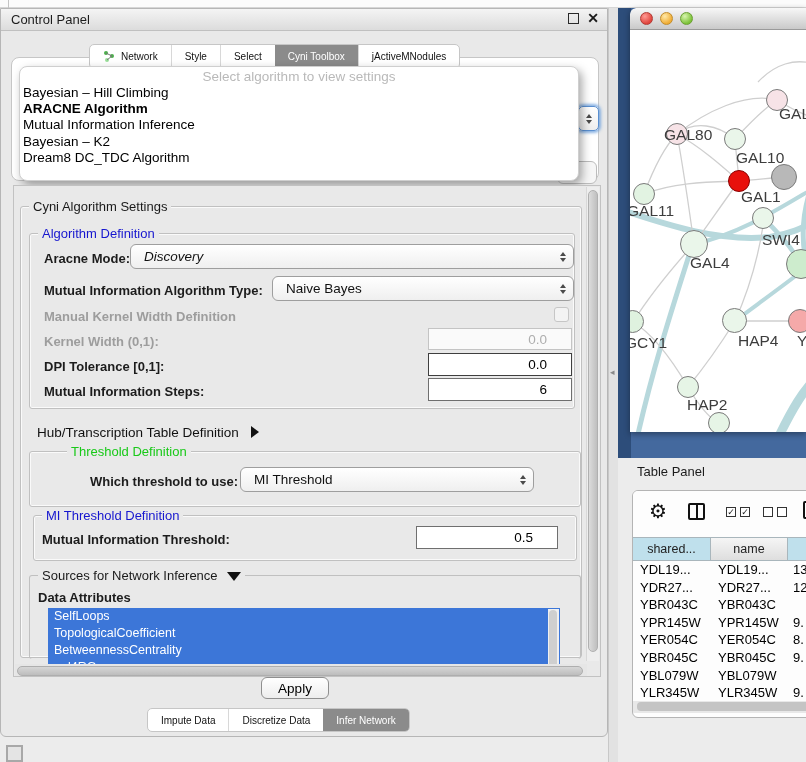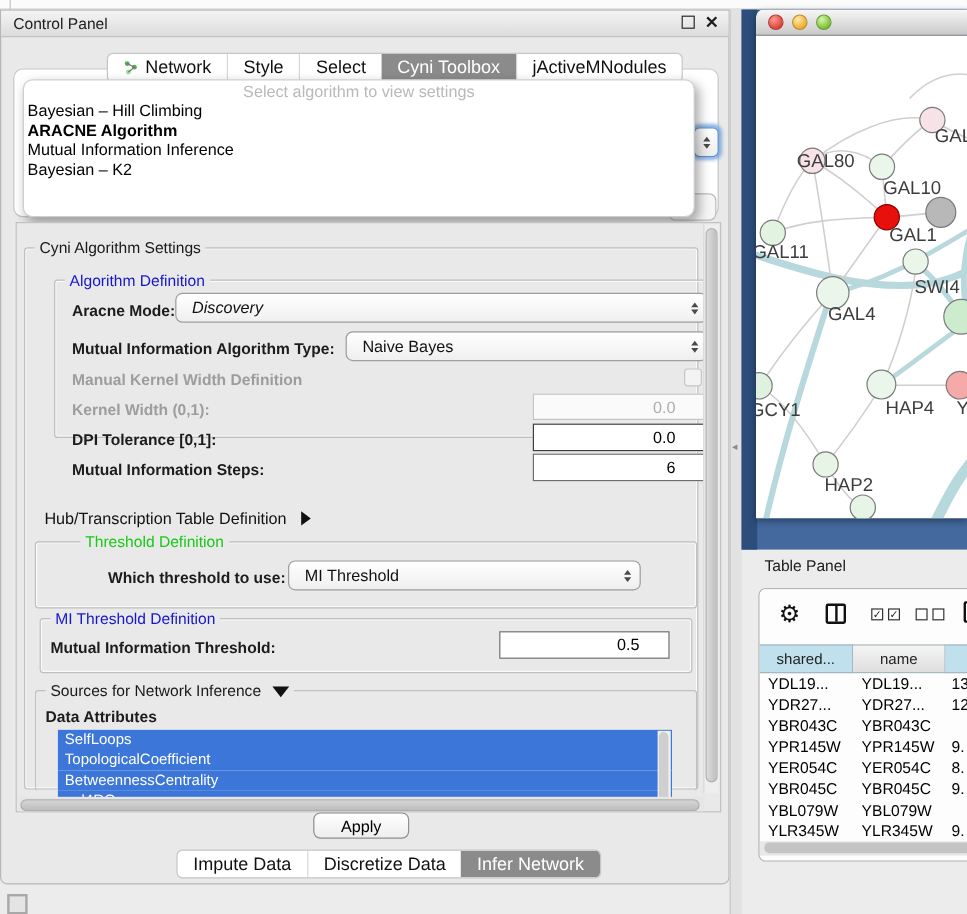--- a/index.html
+++ b/index.html
@@ -13,21 +13,21 @@
 
   
   .cpanel { left:0; top:8px; width:608px; height:729px; background:#e9e9e9; border:1px solid #b6b6b6; border-radius:0 0 6px 6px; }
   .cp-titlebar { left:0; top:0; width:606px; height:22px; background:linear-gradient(#f4f4f4,#dcdcdc); border-bottom:1px solid #c0c0c0; }
   .cp-title { left:10px; top:3px; font-size:13px; color:#1c1c1c; }
   .cp-float { right:28px; top:4px; width:11px; height:11px; border:1.5px solid #2a2a2a; background:transparent; }
   .cp-close { right:8px; top:1px; font-size:14px; font-weight:bold; color:#1a1a1a; }
 
   
   .tabstrip { display:flex; align-items:stretch; height:25px; background:#ffffff; border:1px solid #c6c6c6; border-radius:5px; overflow:hidden; }
-  .tab { display:flex; align-items:center; gap:5px; padding:0 13px; font-size:15px; color:#111; border-left:1px solid #d8d8d8; white-space:nowrap; }
+  .tab { display:flex; align-items:center; gap:5px; padding:0 13px; font-size:10px; color:#111; border-left:1px solid #d8d8d8; white-space:nowrap; }
   .tab:first-child { border-left:none; }
   .tab.active { background:#8b8b8b; color:#fff; border-left:none; }
 
   
   .toolbox-bg { left:10px; top:48px; width:588px; height:124px; background:#ffffff; border:1px solid #c6c6c6; border-radius:8px; }
   .combo-sliver { left:577px; top:97px; width:21px; height:25px; background:linear-gradient(#fff,#eee); border:1px solid #5a8fd0; border-radius:5px; box-shadow:0 0 3px 2px rgba(110,160,220,.8); display:flex; flex-direction:column; align-items:center; justify-content:center; gap:2px; }
   .combo2-sliver { left:556px; top:152px; width:40px; height:23px; background:#f6f6f6; border:1px solid #bcbcbc; border-radius:6px; }
 
   
   .popup { left:18px; top:57px; width:560px; height:115px; background:#ffffff; border:1px solid #cfcfcf; border-radius:8px; box-shadow:3px 4px 10px rgba(0,0,0,.35); padding-top:2px; }
@@ -152,28 +152,29 @@
         </div>
     </div>
   </div>
 
   <div class="abs popup">
     <div class="popup-placeholder">Select algorithm to view settings</div>
     <div class="popup-item">Bayesian – Hill Climbing</div>
     <div class="popup-item selected">ARACNE Algorithm</div>
     <div class="popup-item">Mutual Information Inference</div>
     <div class="popup-item">Bayesian – K2</div>
+    <div class="popup-item">Dream8 DC_TDC Algorithm</div>
   </div>
 
   <div class="abs settings">
 
     <div class="abs groupbox" style="left:6px; top:20px; width:562px; height:452px;">
       <span class="legend black">Cyni Algorithm Settings</span>
 
-      <div class="abs groupbox" style="left:24px; top:26px; width:546px; height:132px;">
+      <div class="abs groupbox" style="left:8px; top:26px; width:546px; height:176px;">
         <span class="legend blue">Algorithm Definition</span>
 
         <div class="abs blab" style="left:14px; top:17px;">Aracne Mode:</div>
         <div class="abs combo" style="left:100px; top:10px; width:444px; height:25px;font-style:italic;">
           <span class="val">Discovery</span>
           <span class="spinner">
               <span class="tri-up"></span>
               <span class="tri-down"></span>
             </span>
         </div>
@@ -242,21 +243,21 @@
     </div>
 
     <div class="abs vscroll">
         <div class="abs vscroll-thumb"></div>
       </div>
     <div class="abs hscroll">
         <div class="abs hscroll-thumb"></div>
       </div>
   </div>
 
-  <div class="abs apply-btn" style="left:260px; top:668px; width:80px; height:22px;">Apply</div>
+  <div class="abs apply-btn" style="left:260px; top:668px; width:68px; height:22px;">Apply</div>
 
   <div class="abs" style="left:146px; top:699px;">
     <div class="bottom-tabstrip">
       <div class="tab">
           <span>Impute Data</span>
         </div>
       <div class="tab">
           <span>Discretize Data</span>
         </div>
       <div class="tab active">

